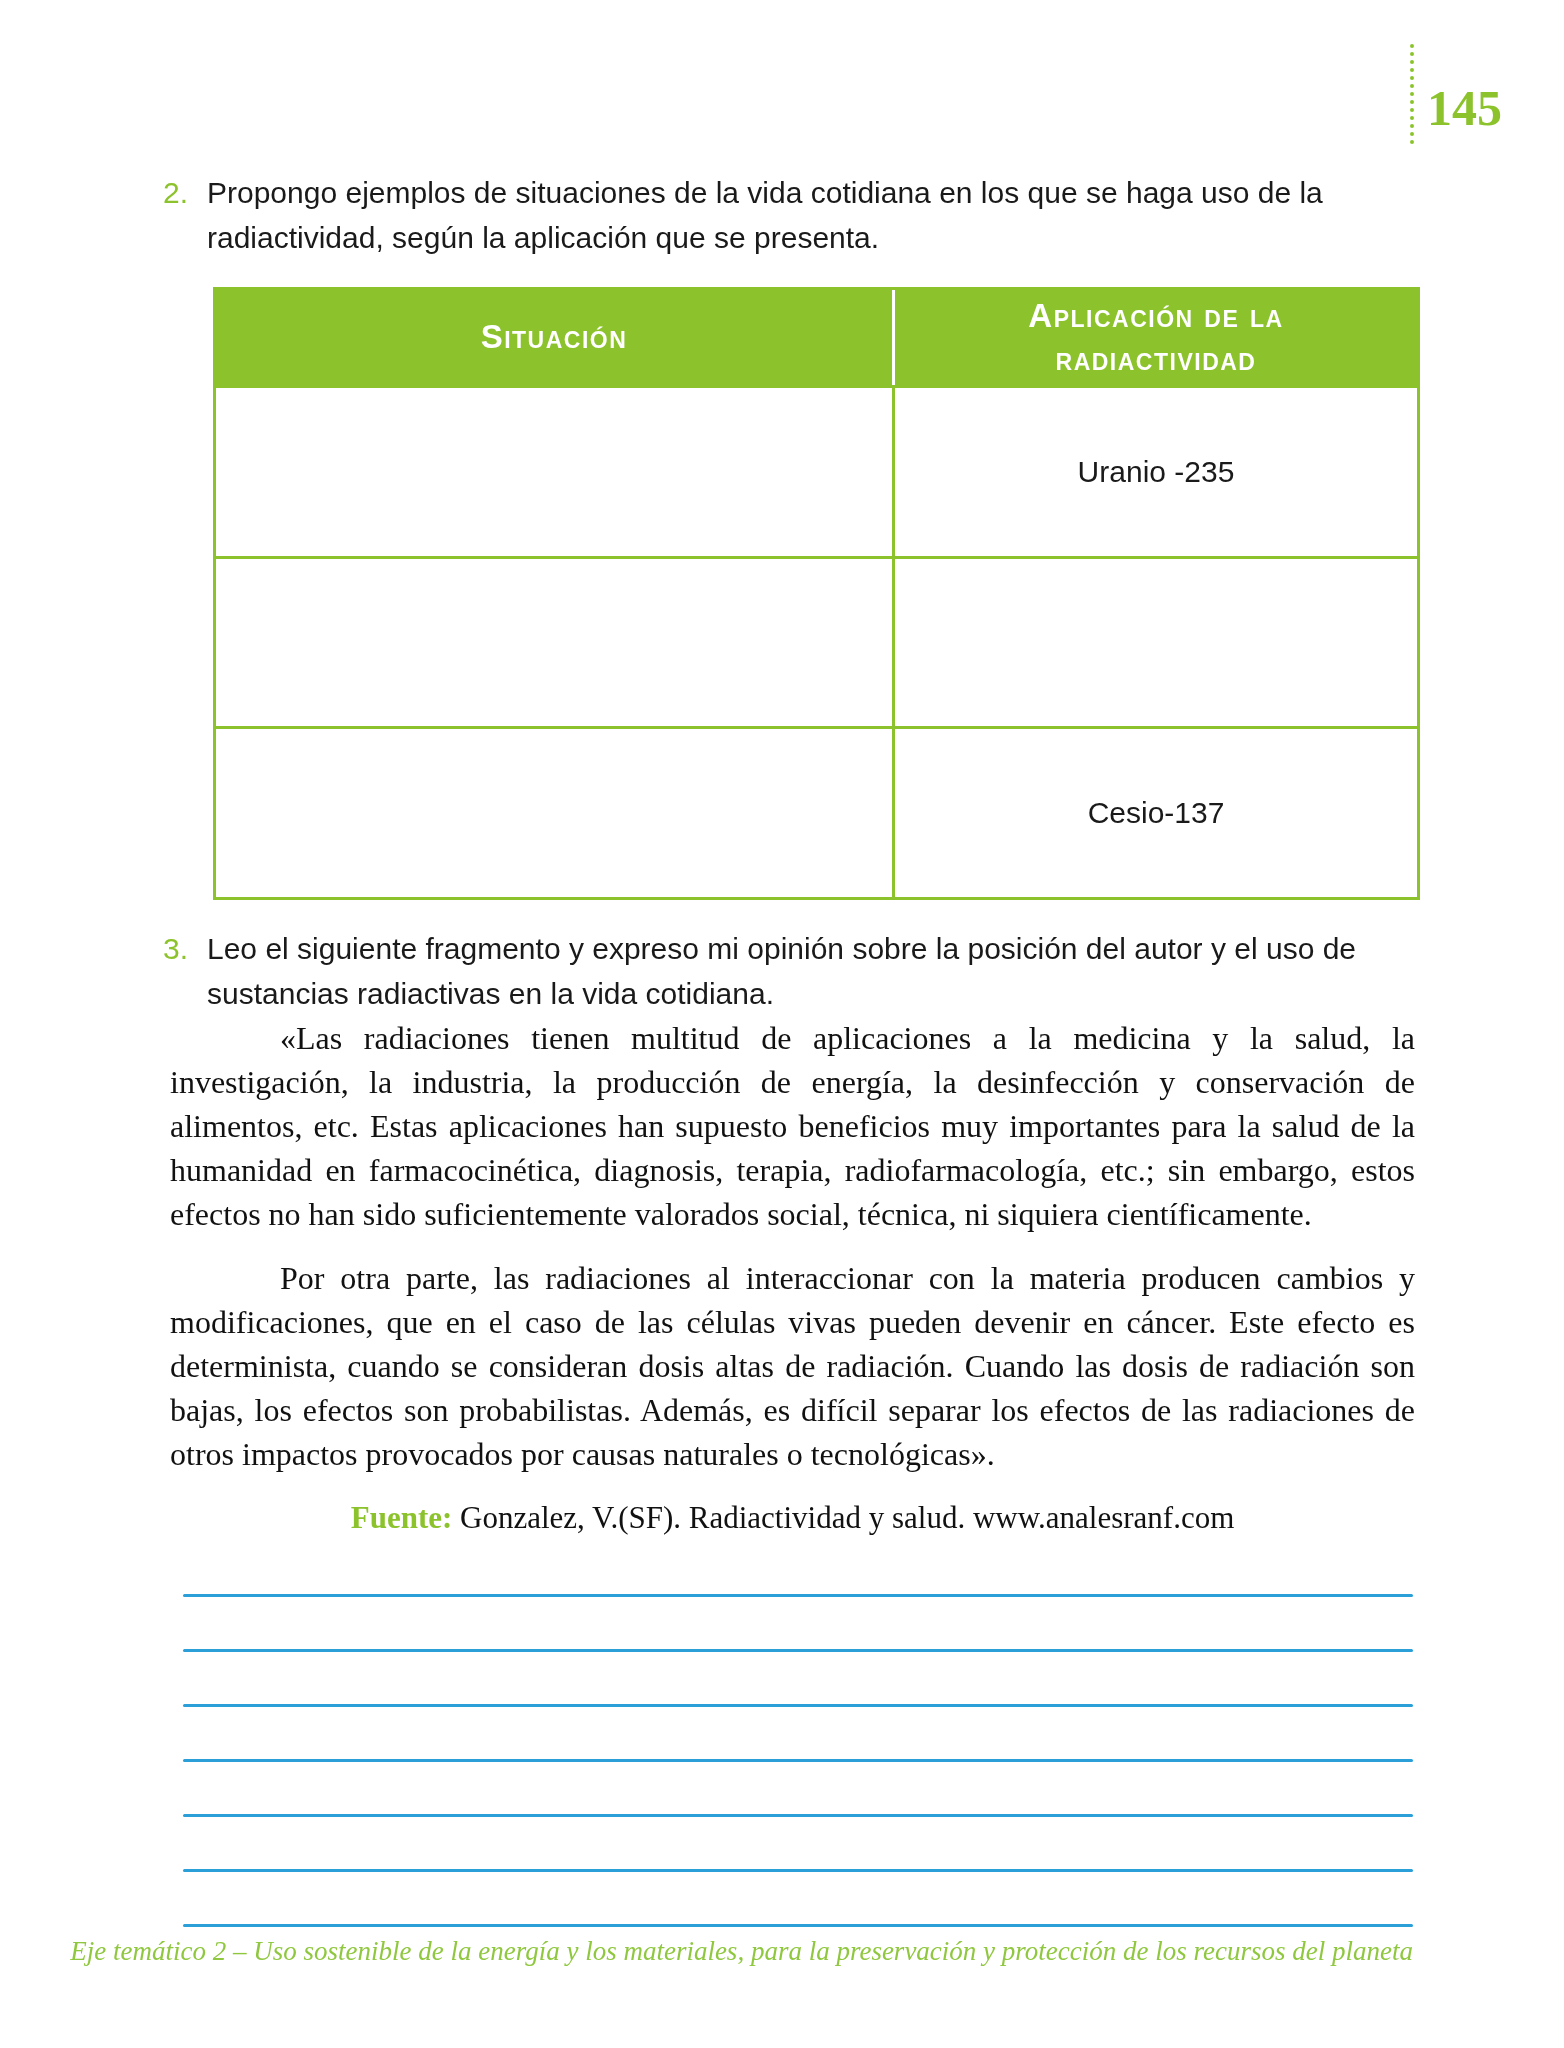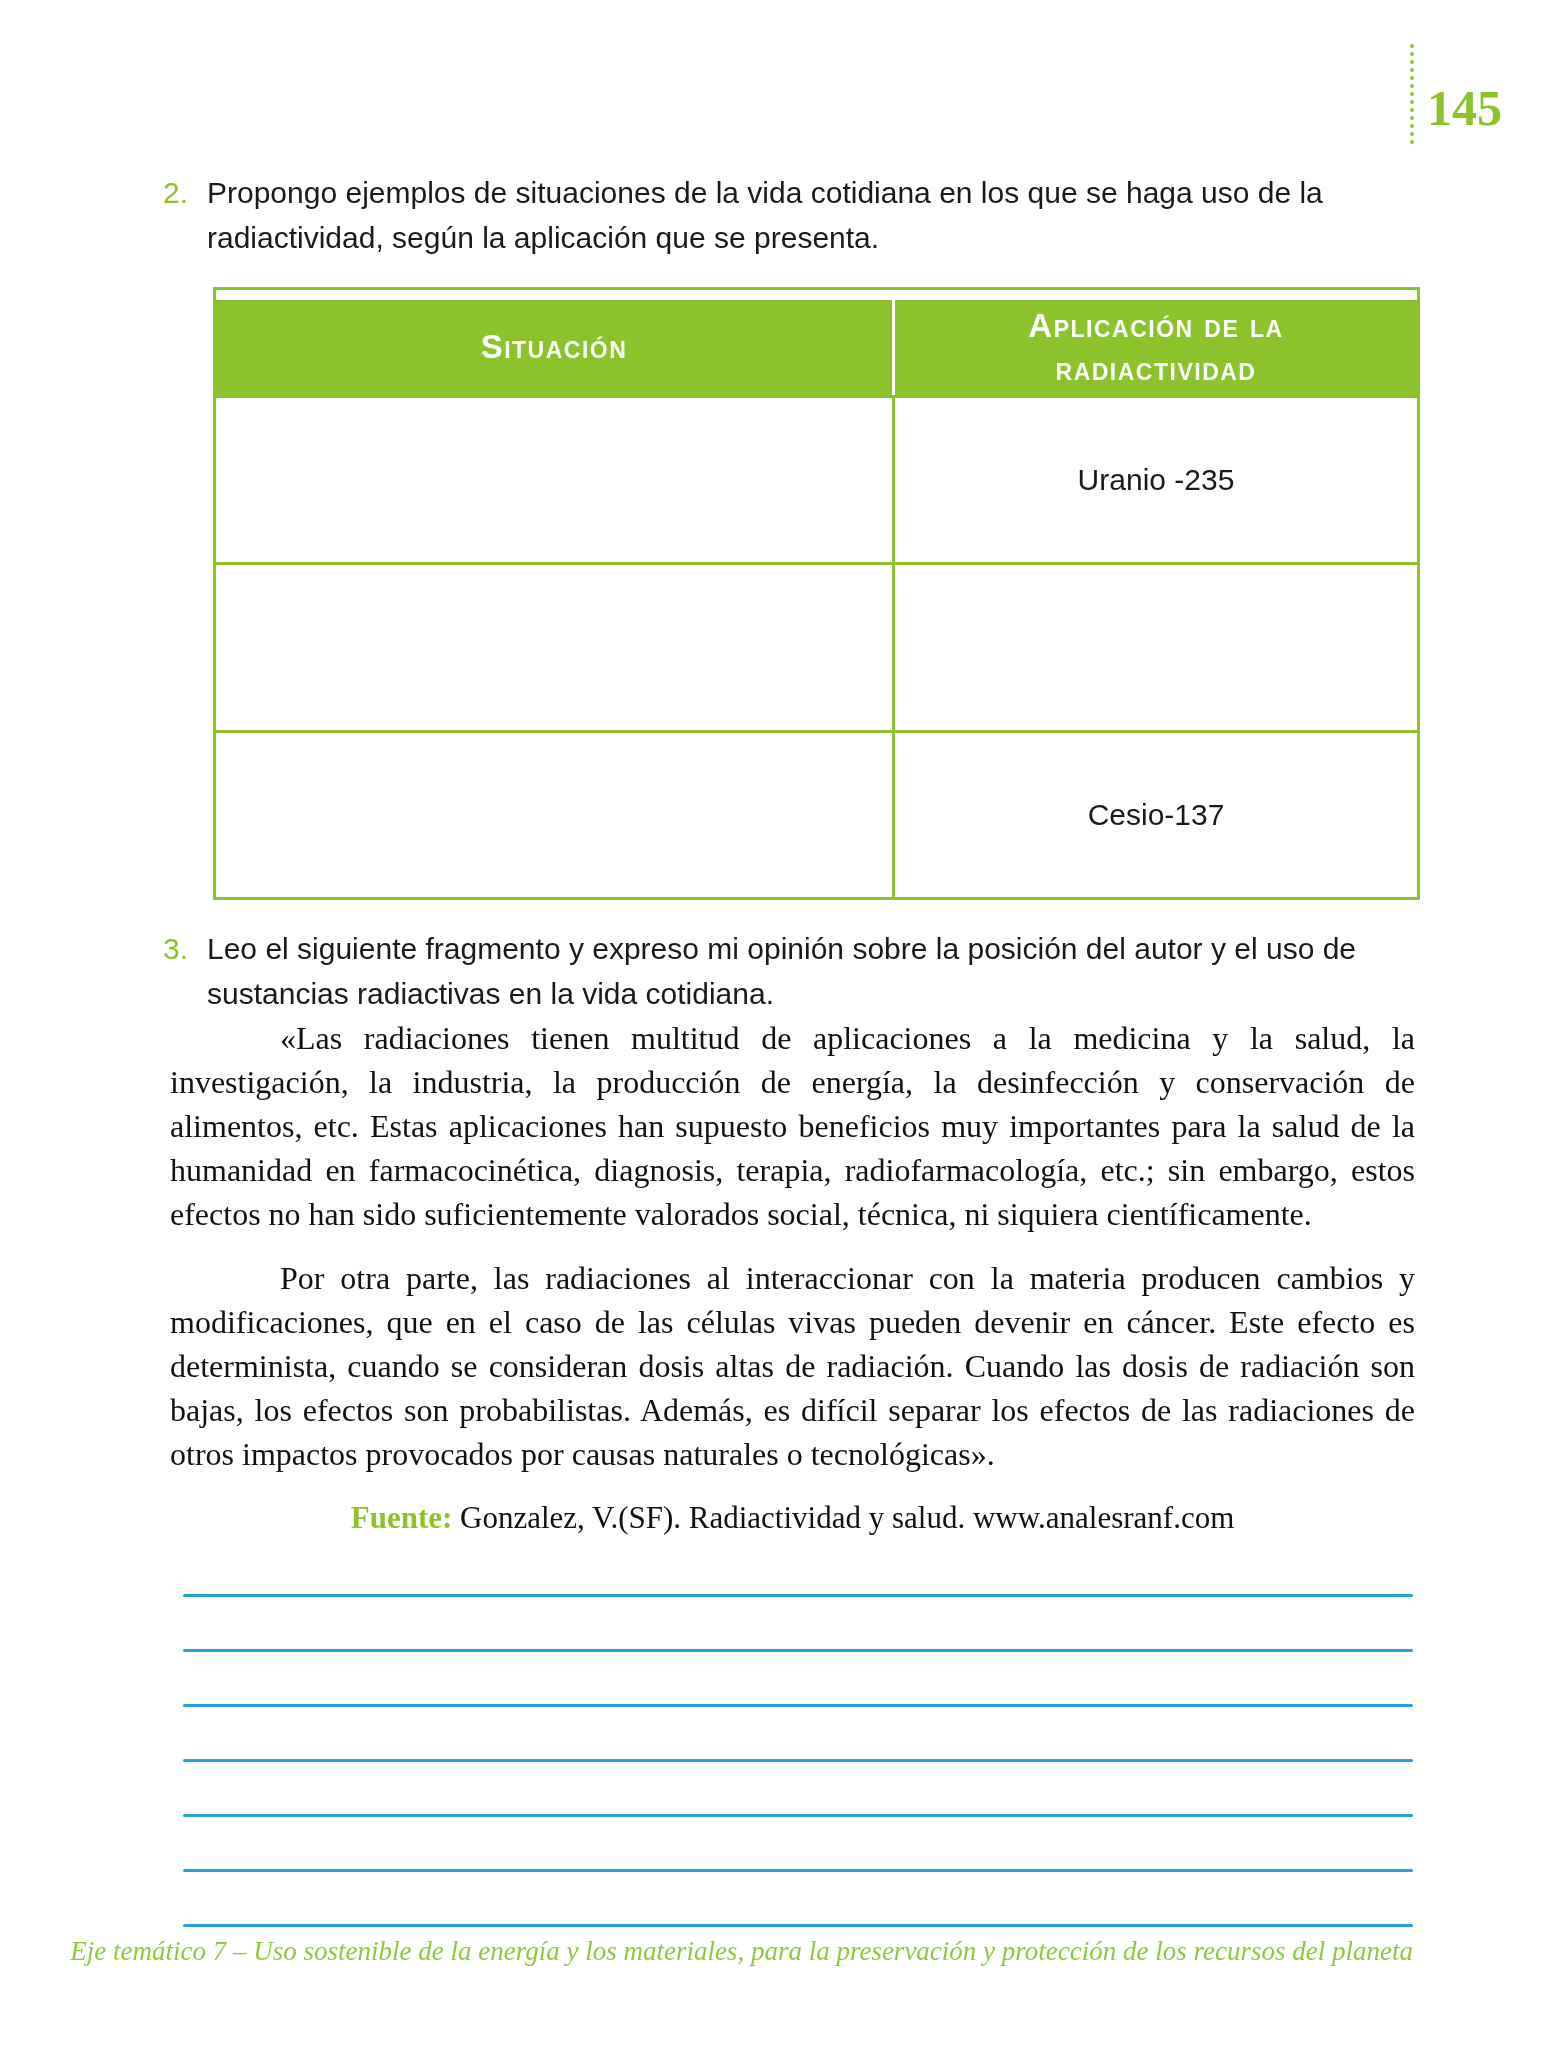--- a/index.html
+++ b/index.html
@@ -25,21 +25,21 @@
   #ex3{left:163px;top:926px;width:1256px;}
   .ex-num{position:absolute;left:0;top:0;color:#8cc32c;}
   .ex-text{display:block;padding-left:44px;}
 
   
   .rtable{
     position:absolute;left:213px;top:287px;width:1207px;height:613px;
     box-sizing:border-box;border:3px solid #8cc32c;
     display:flex;flex-direction:column;background:#fff;
   }
-  .thead{display:flex;flex:0 0 95px;background:#8cc32c;margin-top:10px;}
+  .thead{display:flex;flex:0 0 95px;background:#8cc32c;}
   .th{
     display:flex;align-items:center;justify-content:center;text-align:center;
     color:#ffffff;font-weight:bold;font-variant:small-caps;
     font-size:33px;line-height:1.3;letter-spacing:1.5px;box-sizing:border-box;
   }
   .th1{flex:0 0 679px;border-right:3px solid #ffffff;}
   .th2{flex:1;padding:0 70px;}
   .trow{display:flex;flex:1;border-top:3px solid #8cc32c;box-sizing:border-box;}
   .td{box-sizing:border-box;}
   .td1{flex:0 0 679px;border-right:3px solid #8cc32c;}
@@ -113,13 +113,13 @@
 <div class="lines">
   <div class="wline"></div>
   <div class="wline"></div>
   <div class="wline"></div>
   <div class="wline"></div>
   <div class="wline"></div>
   <div class="wline"></div>
   <div class="wline"></div>
 </div>
 
-<div class="footer">Eje temático 7 – Uso sostenible de la energía y los materiales, para la preservación y protección de los recursos del planeta</div>
+<div class="footer">Eje temático 2 – Uso sostenible de la energía y los materiales, para la preservación y protección de los recursos del planeta</div>
 
 </body></html>

